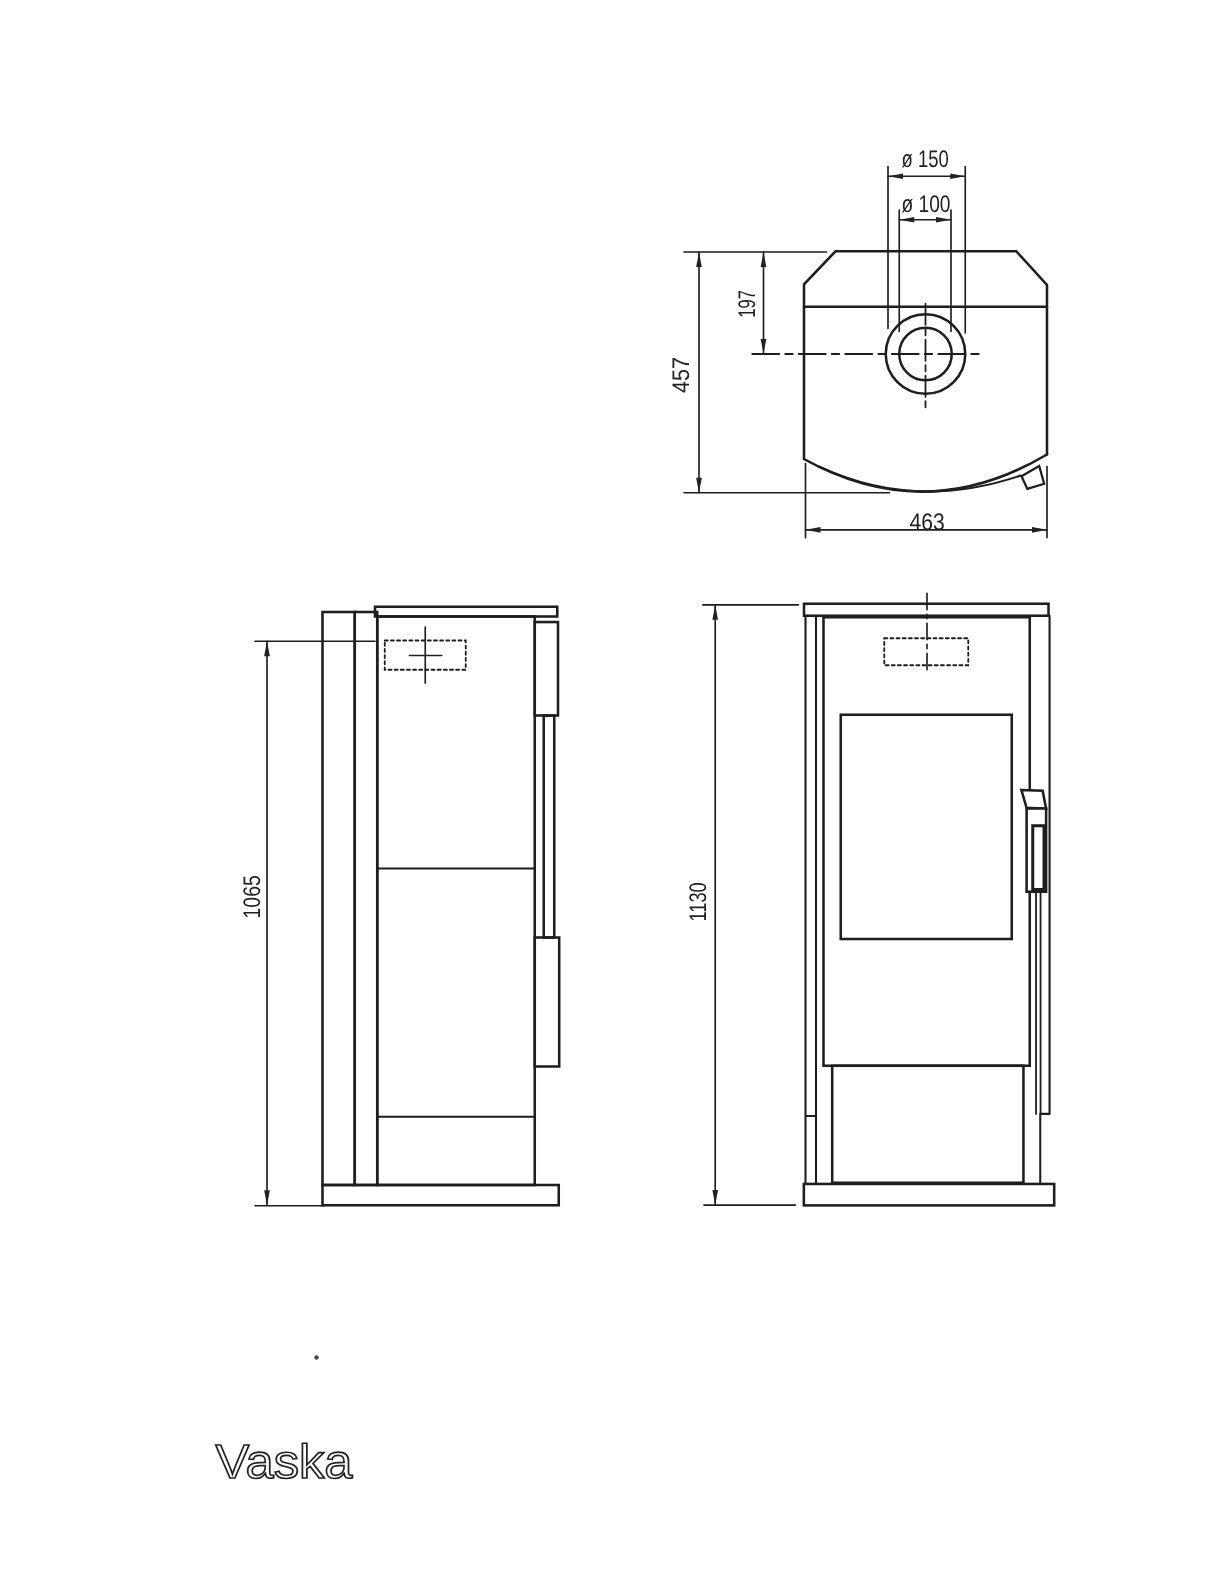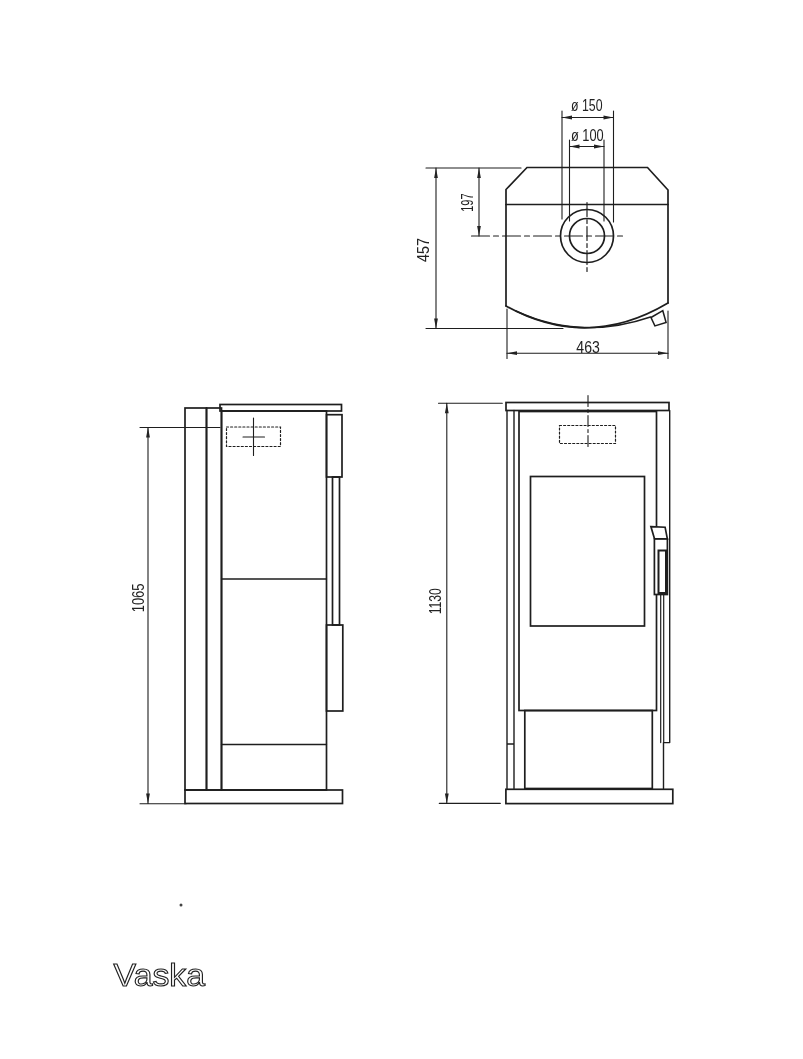--- a/index.html
+++ b/index.html
@@ -1,16 +1,16 @@
 <!DOCTYPE html>
 <html><head>
 <meta charset="utf-8">
 <style>
   html,body{margin:0;padding:0;background:#ffffff;}
-  #page{width:730px;height:1059px;position:relative;background:#ffffff;}
+  #page{width:730px;height:1059px;position:relative;background:#ffffff;margin-left:30px;}
   svg{position:absolute;top:0;left:0;filter:blur(0.3px);}
   text{font-family:"Liberation Sans", sans-serif;}
 </style>
 </head>
 <body>
 <div id="page">
 <svg width="803" height="1059" viewBox="0 0 803 1059">
   <g fill="none" stroke="#1e1e1e" stroke-width="1.7" stroke-linecap="round">
 
     <path d="M 506,306 L 506,189.5 L 527,167.5 L 647.5,167.5 L 668,190 L 668,303"></path>

